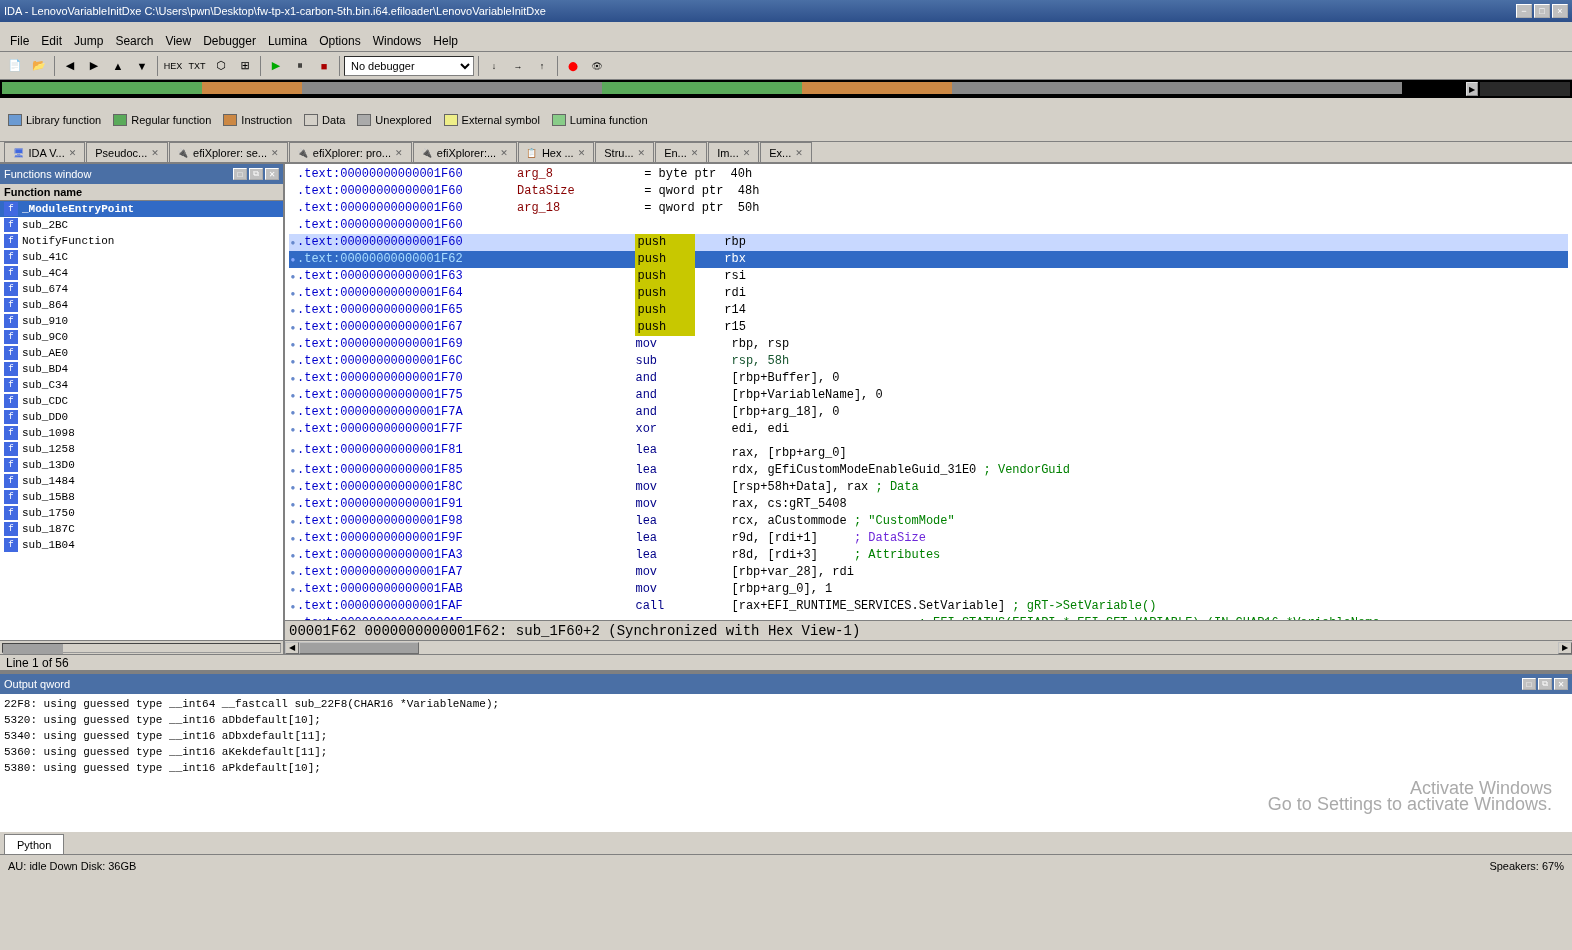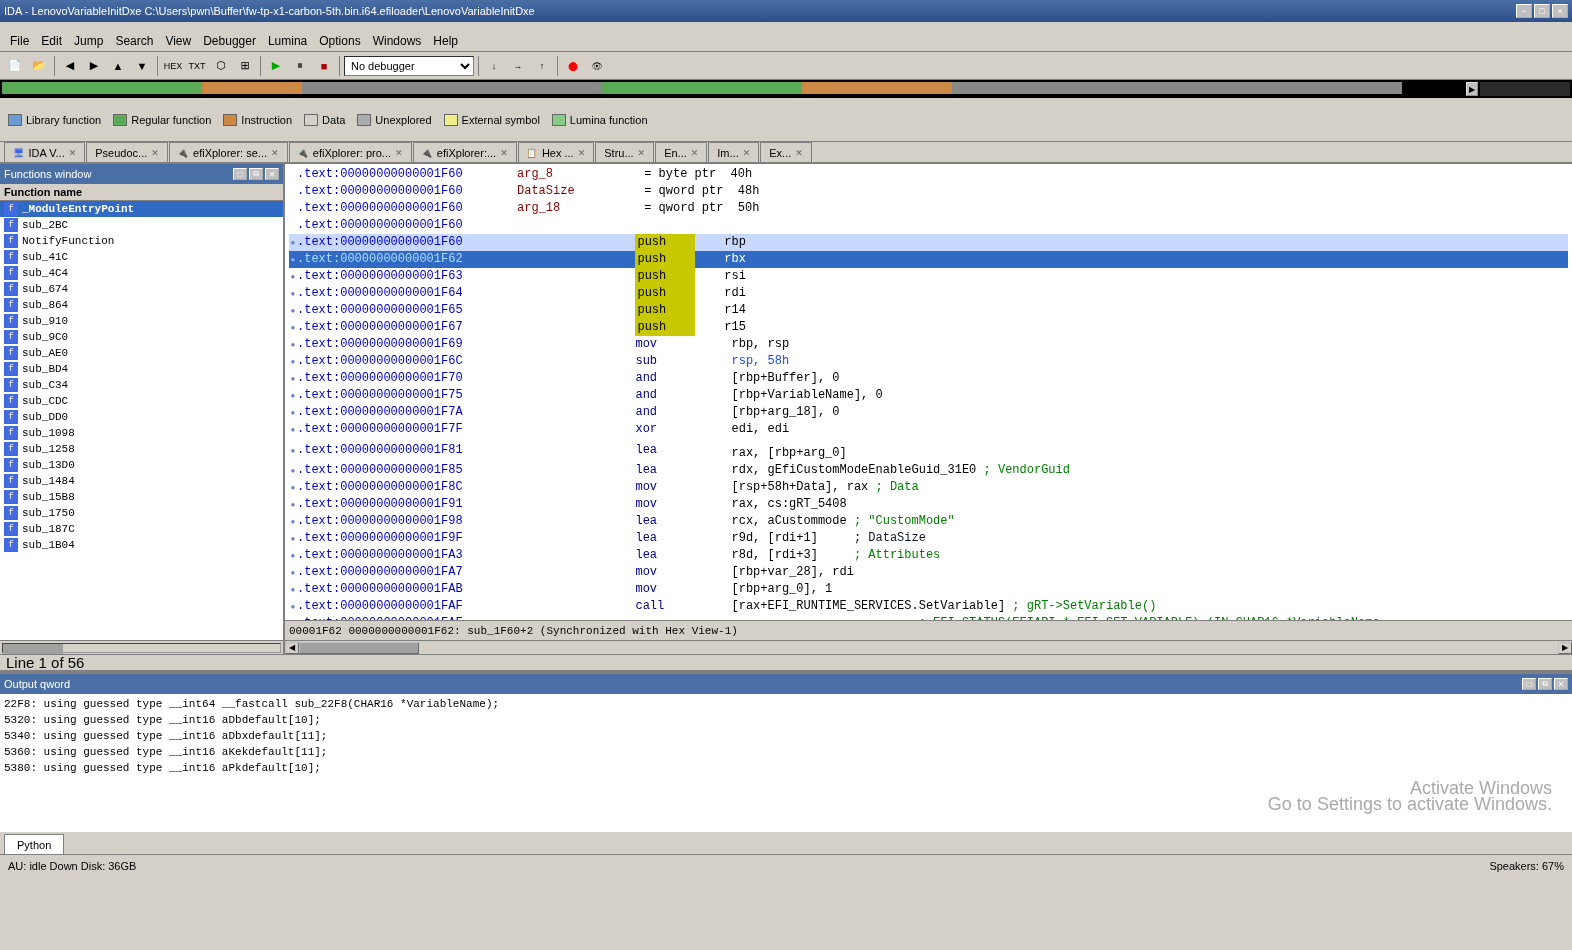--- a/index.html
+++ b/index.html
@@ -193,21 +193,21 @@
     .c-blue { color: #0000cc; }
     
     #disasm-status {
       height: 20px;
       background: #d4d0c8;
       border-top: 1px solid #808080;
       display: flex;
       align-items: center;
       padding: 0 4px;
       font-family: 'Courier New', monospace;
-      font-size: 11px;
+      font-size: 14px;
     }
     
     #output-area {
       height: 160px;
       border-top: 2px solid #808080;
       display: flex;
       flex-direction: column;
     }
     #output-title {
       background: #4a6fa5;
@@ -297,21 +297,21 @@
       width: 120px;
       height: 12px;
       background: #a0a0a0;
       border: 1px outset #c0c0c0;
     }
   </style>
 </head>
 <body>
 
 <div id="title-bar">
-  <span>IDA - LenovoVariableInitDxe C:\Users\pwn\Buffer\fw-tp-x1-carbon-5th.bin.i64.efiloader\LenovoVariableInitDxe</span>
+  <span>IDA - LenovoVariableInitDxe C:\Users\pwn\Desktop\fw-tp-x1-carbon-5th.bin.i64.efiloader\LenovoVariableInitDxe</span>
   <div id="title-bar-controls">
     <div class="title-btn">−</div>
     <div class="title-btn">□</div>
     <div class="title-btn">×</div>
   </div>
 </div>
 
 <div id="menu-bar">
   <span class="menu-item">File</span>
   <span class="menu-item">Edit</span>
@@ -633,21 +633,21 @@
         <span class="asm-dot">●</span>
         <span class="asm-addr c-blue">.text:00000000000001F69&nbsp;&nbsp;&nbsp;&nbsp;&nbsp;&nbsp;&nbsp;&nbsp;&nbsp;&nbsp;&nbsp;&nbsp;&nbsp;&nbsp;&nbsp;&nbsp;&nbsp;&nbsp;&nbsp;&nbsp;&nbsp;&nbsp;&nbsp;&nbsp;</span>
         <span style="color:#000088; min-width:60px;">mov</span>
         <span style="color:#000;">&nbsp;&nbsp;&nbsp;&nbsp; rbp, rsp</span>
       </div>
 
       <div class="asm-line">
         <span class="asm-dot">●</span>
         <span class="asm-addr c-blue">.text:00000000000001F6C&nbsp;&nbsp;&nbsp;&nbsp;&nbsp;&nbsp;&nbsp;&nbsp;&nbsp;&nbsp;&nbsp;&nbsp;&nbsp;&nbsp;&nbsp;&nbsp;&nbsp;&nbsp;&nbsp;&nbsp;&nbsp;&nbsp;&nbsp;&nbsp;</span>
         <span style="color:#000088; min-width:60px;">sub</span>
-        <span style="color:#1d4ed8;">&nbsp;&nbsp;&nbsp;&nbsp; rsp, 58h</span>
+        <span style="color:#14532d;">&nbsp;&nbsp;&nbsp;&nbsp; rsp, 58h</span>
       </div>
 
       <div class="asm-line">
         <span class="asm-dot">●</span>
         <span class="asm-addr c-blue">.text:00000000000001F70&nbsp;&nbsp;&nbsp;&nbsp;&nbsp;&nbsp;&nbsp;&nbsp;&nbsp;&nbsp;&nbsp;&nbsp;&nbsp;&nbsp;&nbsp;&nbsp;&nbsp;&nbsp;&nbsp;&nbsp;&nbsp;&nbsp;&nbsp;&nbsp;</span>
         <span style="color:#000088; min-width:60px;">and</span>
         <span style="color:#000;">&nbsp;&nbsp;&nbsp;&nbsp; [rbp+Buffer], 0</span>
       </div>
 
       <div class="asm-line">
@@ -707,21 +707,21 @@
         <span style="color:#000088; min-width:60px;">lea</span>
         <span style="color:#000;">&nbsp;&nbsp;&nbsp;&nbsp; rcx, aCustommode</span>
         <span style="color:#008000;">&nbsp;; "CustomMode"</span>
       </div>
 
       <div class="asm-line">
         <span class="asm-dot">●</span>
         <span class="asm-addr c-blue">.text:00000000000001F9F&nbsp;&nbsp;&nbsp;&nbsp;&nbsp;&nbsp;&nbsp;&nbsp;&nbsp;&nbsp;&nbsp;&nbsp;&nbsp;&nbsp;&nbsp;&nbsp;&nbsp;&nbsp;&nbsp;&nbsp;&nbsp;&nbsp;&nbsp;&nbsp;</span>
         <span style="color:#000088; min-width:60px;">lea</span>
         <span style="color:#000;">&nbsp;&nbsp;&nbsp;&nbsp; r9d, [rdi+1]</span>
-        <span style="color:#0f172a;">&nbsp;&nbsp;&nbsp;&nbsp; ; DataSize</span>
+        <span style="color:#6d28d9;">&nbsp;&nbsp;&nbsp;&nbsp; ; DataSize</span>
       </div>
 
       <div class="asm-line">
         <span class="asm-dot">●</span>
         <span class="asm-addr c-blue">.text:00000000000001FA3&nbsp;&nbsp;&nbsp;&nbsp;&nbsp;&nbsp;&nbsp;&nbsp;&nbsp;&nbsp;&nbsp;&nbsp;&nbsp;&nbsp;&nbsp;&nbsp;&nbsp;&nbsp;&nbsp;&nbsp;&nbsp;&nbsp;&nbsp;&nbsp;</span>
         <span style="color:#000088; min-width:60px;">lea</span>
         <span style="color:#000;">&nbsp;&nbsp;&nbsp;&nbsp; r8d, [rdi+3]</span>
         <span style="color:#008000;">&nbsp;&nbsp;&nbsp;&nbsp; ; Attributes</span>
       </div>
 
@@ -762,21 +762,21 @@
     <div id="disasm-hscroll">
       <div style="width:14px; height:12px; background:#d4d0c8; border:1px outset #c0c0c0; display:flex; align-items:center; justify-content:center; font-size:8px; cursor:pointer;">◀</div>
       <div class="hscroll-track">
         <div class="hscroll-thumb"></div>
       </div>
       <div style="width:14px; height:12px; background:#d4d0c8; border:1px outset #c0c0c0; display:flex; align-items:center; justify-content:center; font-size:8px; cursor:pointer;">▶</div>
     </div>
   </div>
 </div>
 
-<div style="height:18px; background:#d4d0c8; border-top:1px solid #808080; display:flex; align-items:center; padding:0 6px; font-size:15px; border-bottom:2px solid #808080;">
+<div style="height:18px; background:#d4d0c8; border-top:1px solid #808080; display:flex; align-items:center; padding:0 6px; font-size:12px; border-bottom:2px solid #808080;">
   <span>Line 1 of 56</span>
 </div>
 
 <div id="output-area">
   <div id="output-title">
     <span>Output qword</span>
     <div style="display:flex; gap:2px;">
       <div class="fn-title-btn">□</div>
       <div class="fn-title-btn">⧉</div>
       <div class="fn-title-btn">✕</div>

